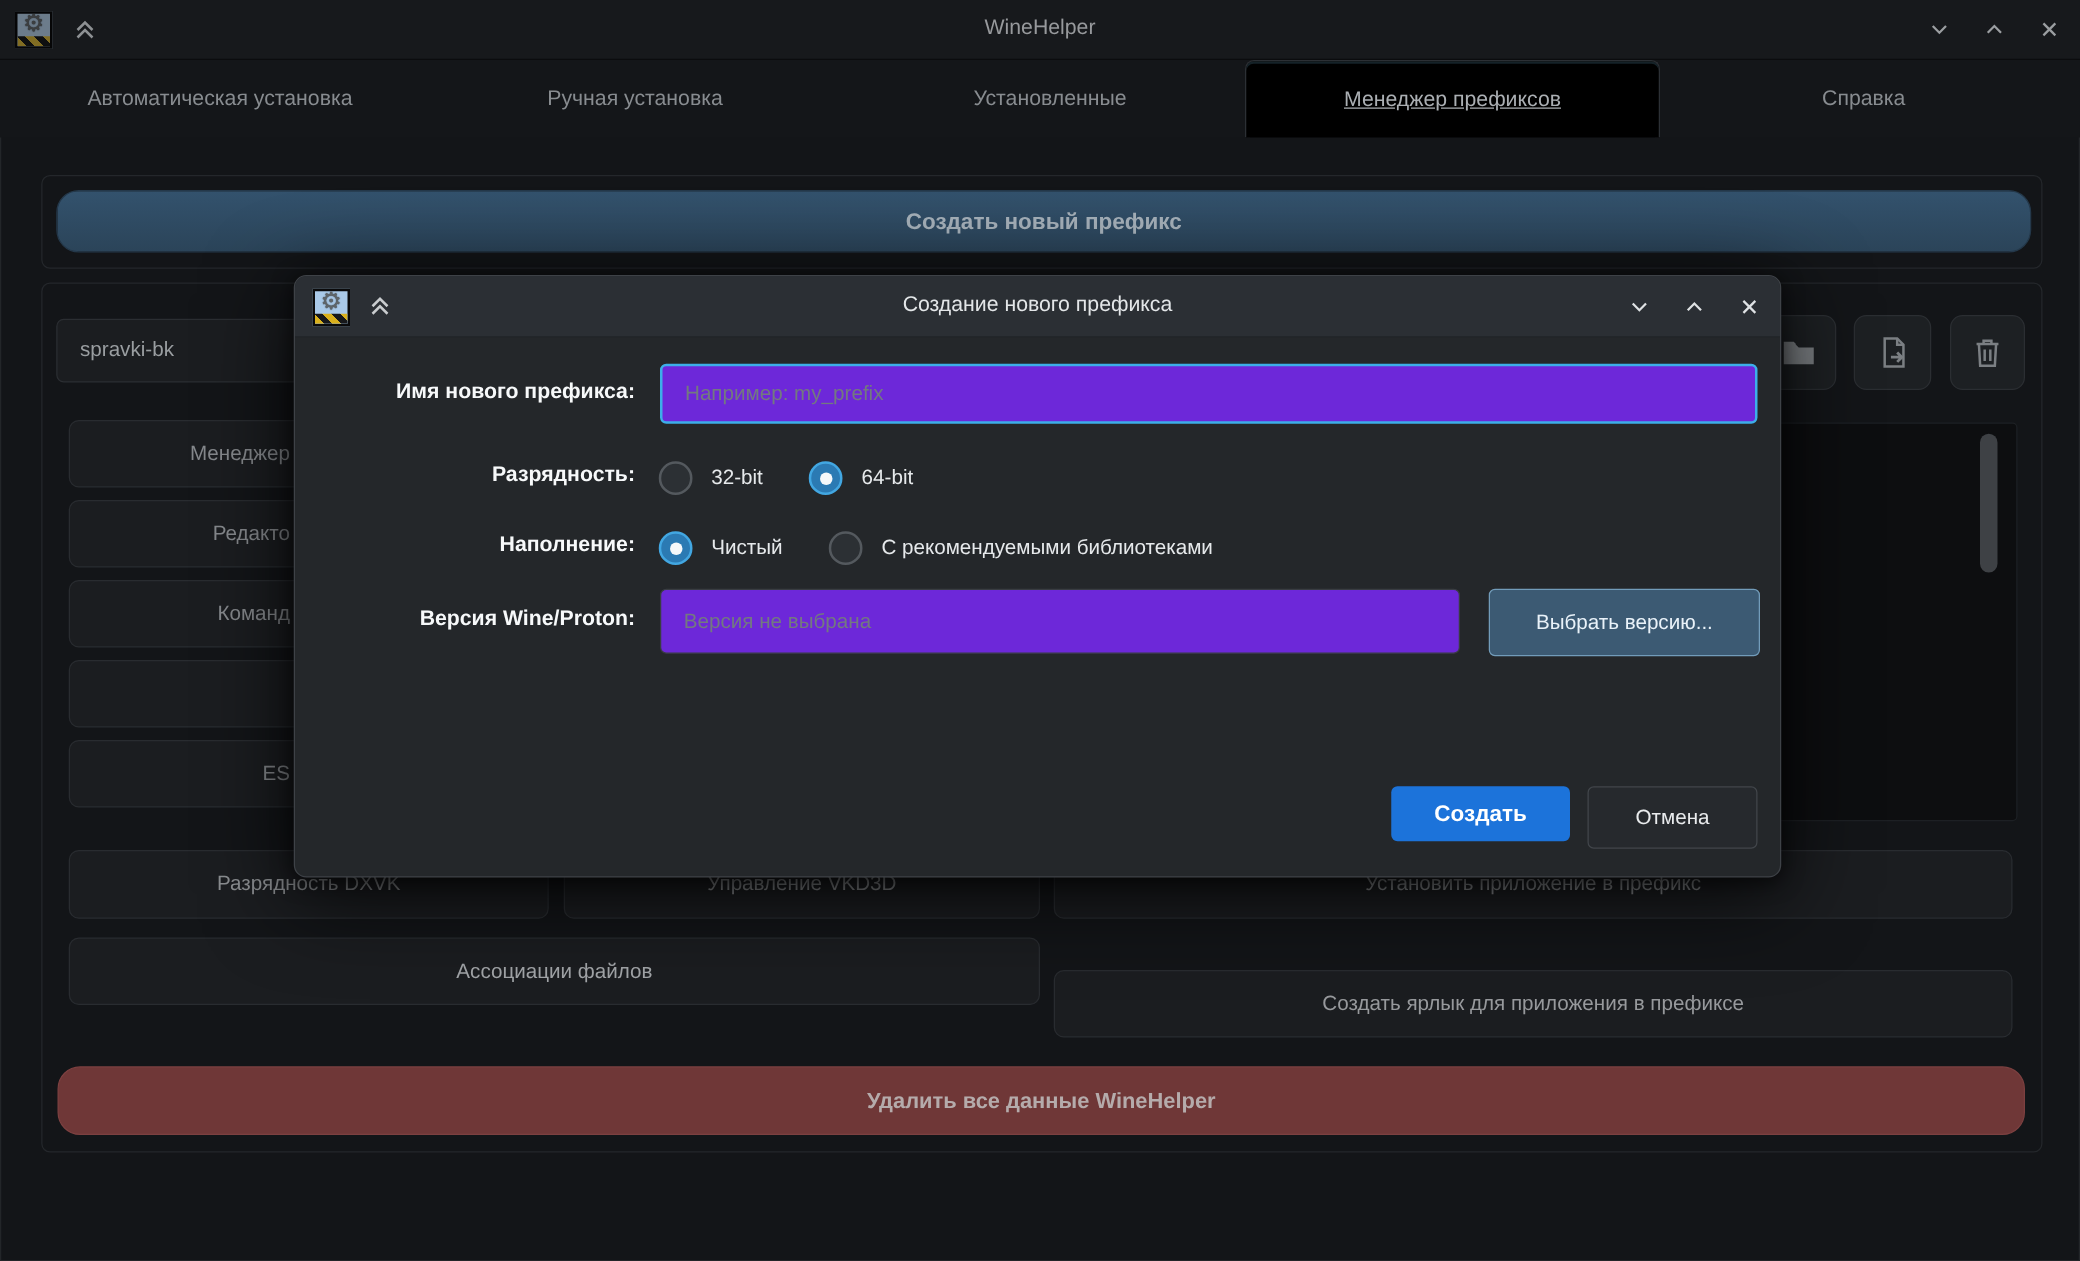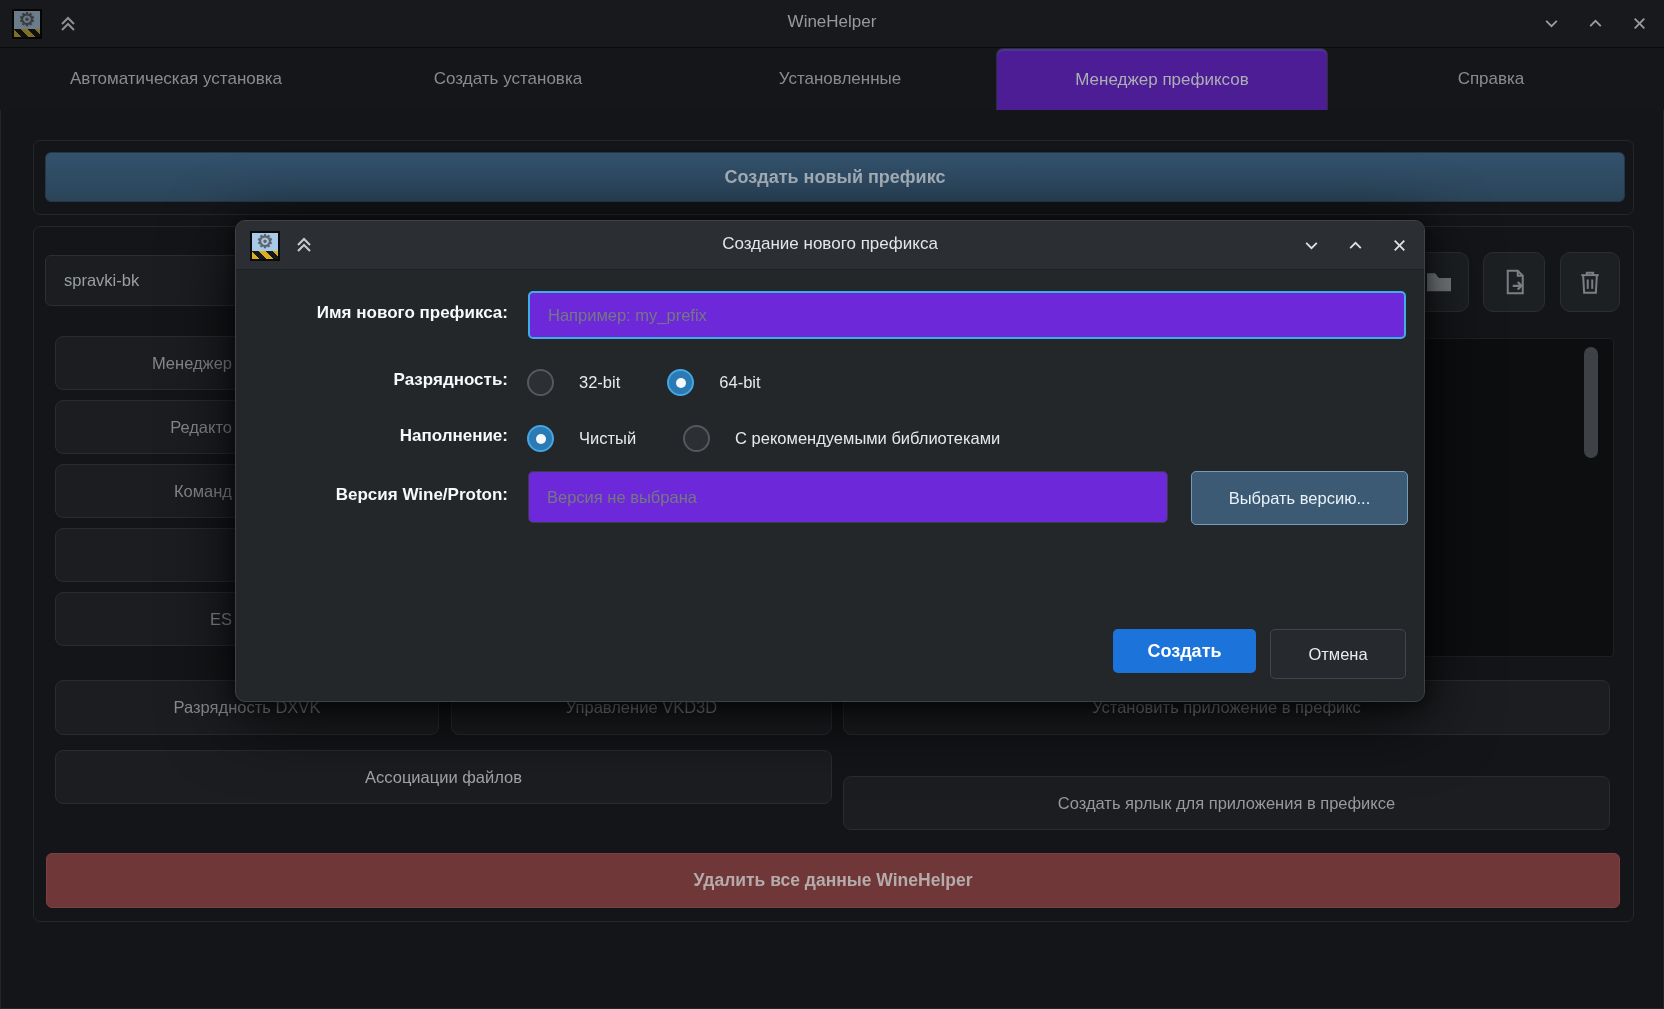--- a/index.html
+++ b/index.html
@@ -16,26 +16,26 @@
   .appicon .hazard{position:absolute;left:0;right:0;bottom:0;height:8px;
     background:repeating-linear-gradient(45deg,#d9b01c 0 5px,#17181a 5px 10px);}
   .dim{filter:brightness(.62) saturate(.8);}
   .winctl{display:flex;align-items:center;gap:27px;}
   .winctl svg{display:block;}
 
   
   .tabbar{left:0;top:48px;width:1664px;height:62px;background:#141619;}
   .tab{position:absolute;top:0;height:62px;display:flex;align-items:center;justify-content:center;
     color:#888c90;font-size:17px;white-space:nowrap;}
-  .tab.active{background:#4c1d95;border:1px solid #2c3035;border-bottom:none;border-radius:7px 7px 0 0;
-    color:#abafb3;box-shadow:inset 0 2px 0 rgba(76,122,142,.28);}
+  .tab.active{background:#000000;border:1px solid #2c3035;border-bottom:none;border-radius:7px 7px 0 0;
+    color:#abafb3;box-shadow:inset 0 2px 0 rgba(76,122,142,.28);text-decoration:underline;}
 
   
   .groupbox{border:1px solid #24272b;border-radius:7px;background:transparent;}
-  .bigbtn{display:flex;align-items:center;justify-content:center;border-radius:6px;
+  .bigbtn{display:flex;align-items:center;justify-content:center;border-radius:18px;
     font-weight:bold;white-space:nowrap;}
   .create-prefix{background:linear-gradient(180deg,#33526d,#2b4459);border:1px solid #24384a;
     color:#a5b0b9;font-size:18px;}
   .gbtn{display:flex;align-items:center;justify-content:center;background:#1b1d20;
     border:1px solid #292c30;border-radius:8px;color:#85888c;font-size:16.5px;white-space:nowrap;overflow:hidden;}
   .gbtn .frag{position:absolute;right:206px;}
   .combo{display:flex;align-items:center;background:#1b1d20;border:1px solid #2b2e32;border-radius:6px;
     color:#9a9ea1;font-size:16.5px;padding-left:18px;}
   .iconbtn{display:flex;align-items:center;justify-content:center;background:#1d2023;
     border:1px solid #2b2e32;border-radius:10px;}
@@ -49,21 +49,21 @@
   .dlg-titlebar{position:absolute;left:0;top:0;right:0;height:48px;background:#2b2f34;
     border-radius:9px 9px 0 0;border-bottom:1px solid #1e2125;}
   .dlg-titlebar .title{position:absolute;left:0;right:0;top:13px;text-align:center;color:#e3e6e8;font-size:17px;}
   .dlg-body{position:absolute;left:0;top:48px;right:0;bottom:0;}
   .flabel{position:absolute;left:0;width:272px;text-align:right;color:#f7f9fa;font-weight:bold;
     font-size:17px;white-space:nowrap;}
   .tinput{position:absolute;background:#6d28d9;border:1px solid #393d42;border-radius:5px;
     color:#dfe2e4;font-size:16.5px;padding:0 18px;font-family:"Liberation Sans",sans-serif;outline:none;box-sizing:border-box;}
   .tinput::placeholder{color:#737980;opacity:1;}
   .tinput.focused{border:2px solid #3daee9;}
-  .radiorow{position:absolute;display:flex;align-items:center;gap:25px;}
+  .radiorow{position:absolute;display:flex;align-items:center;gap:15px;}
   .radio{width:27px;height:27px;border-radius:50%;background:#2c3034;border:2px solid #54595e;
     box-sizing:border-box;flex:none;}
   .radio.selected{background:#2b7ab3;border:2px solid #42a7e2;position:relative;}
   .radio.selected::after{content:"";position:absolute;left:50%;top:50%;width:10px;height:10px;margin:-5px 0 0 -5px;
     border-radius:50%;background:#f4f8fa;}
   .rlabel{color:#e6e9eb;font-size:16.5px;white-space:nowrap;}
   .choosebtn{display:flex;align-items:center;justify-content:center;background:#3c5a73;
     border:1.5px solid #729cba;border-radius:5px;color:#e9f2f9;font-size:16.5px;white-space:nowrap;}
   .primarybtn{display:flex;align-items:center;justify-content:center;background:#1c73da;border:none;
     border-radius:5px;color:#ffffff;font-weight:bold;font-size:18px;}
@@ -96,21 +96,21 @@
         </svg>
       <svg width="17" height="17" viewBox="0 0 16 16" fill="none" stroke="#9b9ea1" stroke-width="1.7">
           <line x1="3.5" y1="3.5" x2="12.5" y2="12.5"></line>
           <line x1="12.5" y1="3.5" x2="3.5" y2="12.5"></line>
         </svg>
     </div>
   </div>
 
   <div class="abs tabbar">
     <div class="tab" style="left:10px;width:332px;">Автоматическая установка</div>
-    <div class="tab" style="left:342px;width:332px;">Создать установка</div>
+    <div class="tab" style="left:342px;width:332px;">Ручная установка</div>
     <div class="tab" style="left:674px;width:332px;">Установленные</div>
     <div class="tab active" style="left:996px;top:0px;width:330px;height:61px;">Менеджер префиксов</div>
     <div class="tab" style="left:1328px;width:326px;">Справка</div>
   </div>
 
   <div class="abs groupbox" style="left:33px;top:140px;width:1599px;height:73px;"></div>
   <div class="abs bigbtn create-prefix" style="left:45px;top:152px;width:1578px;height:48px;">Создать новый префикс</div>
 
   <div class="abs groupbox" style="left:33px;top:226px;width:1599px;height:694px;"></div>
 

